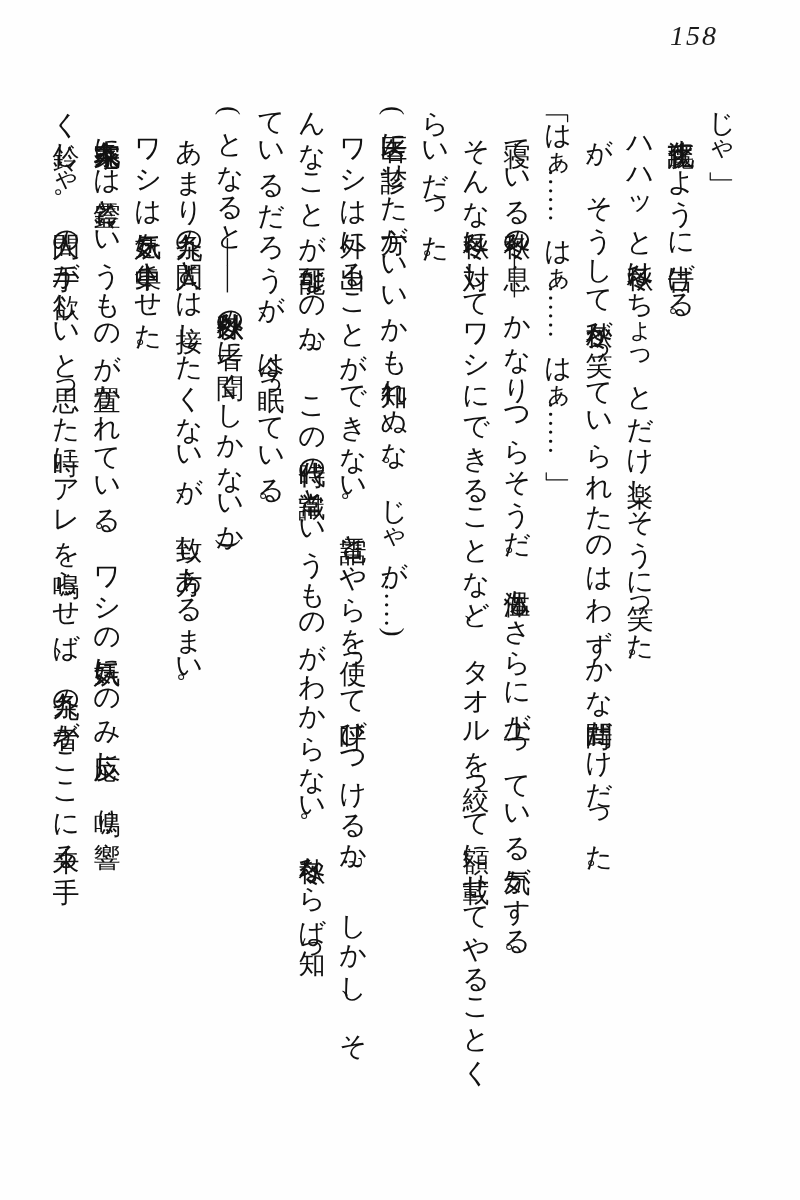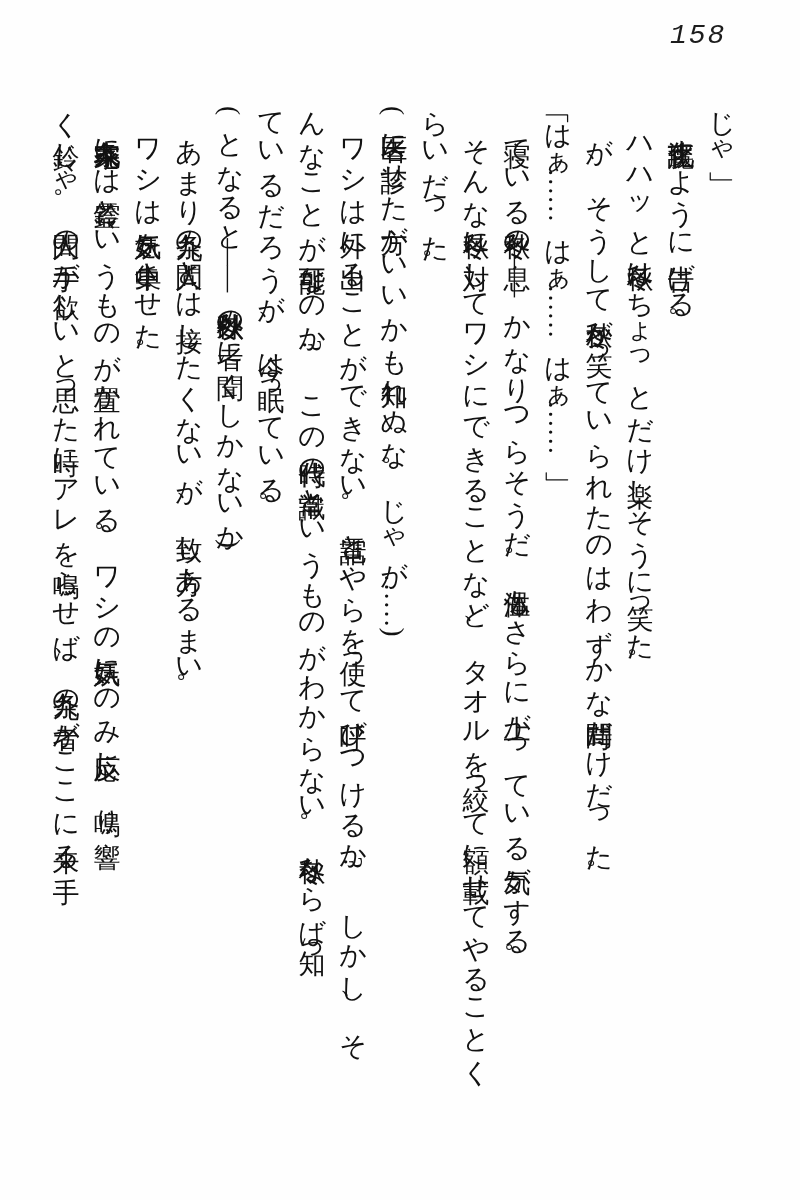--- a/index.html
+++ b/index.html
@@ -20,21 +20,21 @@
     font-family: "Liberation Serif", "DejaVu Serif", serif;
   }
   .page-number {
     position: absolute;
     top: 20px;
     left: 670px;
     font-size: 28px;
     font-style: italic;
     letter-spacing: 2px;
     color: #1c1c1c;
-    font-family: Liberation Mono, monospace;
+    font-family: Liberation Serif, serif;
   }
   .text-block {
     position: absolute;
     top: 93px;
     right: 58px;
     width: 702px;
     height: 1045px;
     writing-mode: vertical-rl;
     text-orientation: mixed;
     font-size: 27px;

